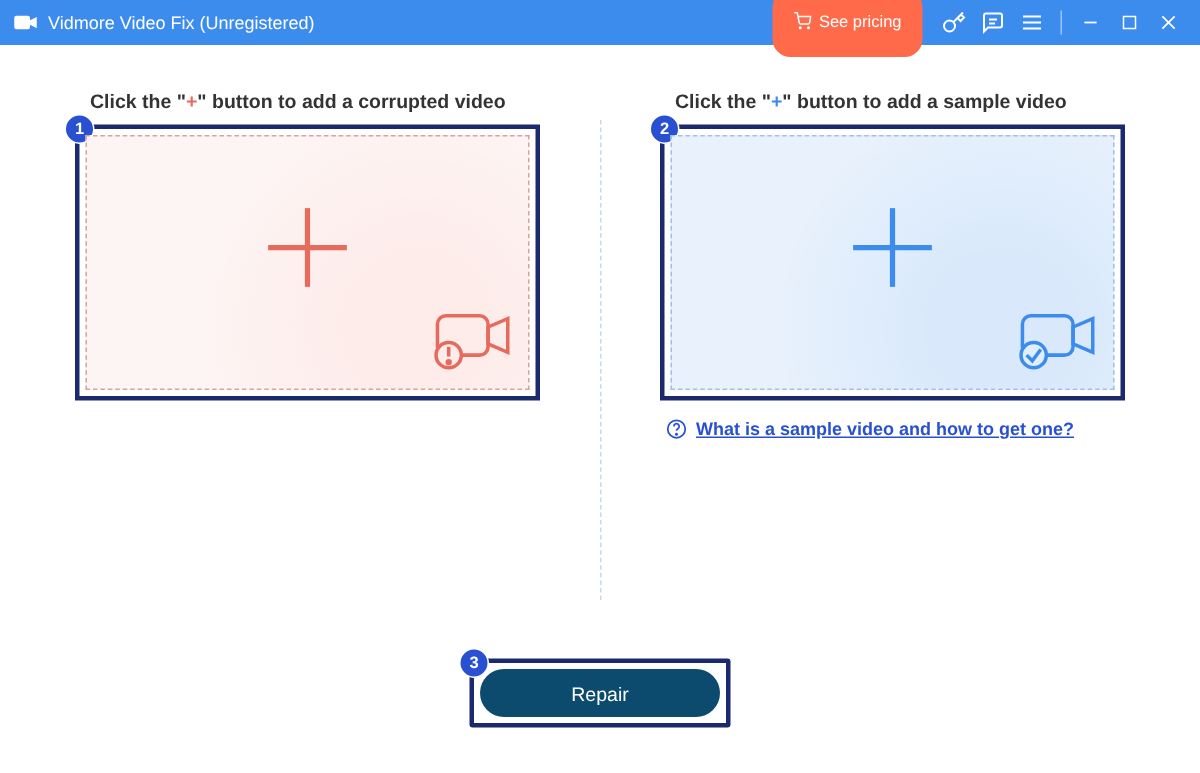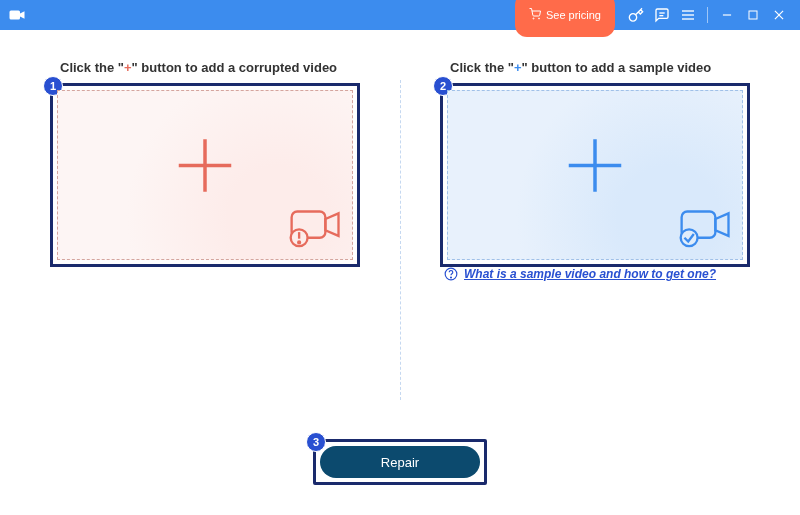--- a/index.html
+++ b/index.html
@@ -139,26 +139,25 @@
       background: #2950d1;
       color: #fff;
       font-size: 11px;
       font-weight: bold;
       display: flex;
       align-items: center;
       justify-content: center;
       border: 1px solid #fff;
     }
     .help-row {
-      margin-top: 0;
+      margin-top: 12px;
       display: flex;
       align-items: flex-start;
       gap: 6px;
       padding-left: 4px;
-      font-style: italic;
     }
     .help-link {
       color: #2950d1;
       font-size: 12px;
       font-weight: bold;
       text-decoration: underline;
       cursor: pointer;
       max-width: 270px;
     }
     .footer {
@@ -187,20 +186,21 @@
 </head>
 <body>
 
 <div class="titlebar">
   <span class="app-logo">
     <svg viewBox="0 0 24 24" width="18" height="18">
         <rect x="2" y="6" width="14" height="12" rx="2" fill="#fff"></rect>
         <path d="M16 10 L22 7 L22 17 L16 14 Z" fill="#fff"></path>
       </svg>
   </span>
+  <span class="app-title">Vidmore Video Fix (Unregistered)</span>
   <span class="titlebar-spacer"></span>
   <div class="pricing-btn">
     <span>
       <svg width="12" height="12" viewBox="0 0 24 24" fill="none" stroke="#fff" stroke-width="2">
           <circle cx="9" cy="21" r="1"></circle>
           <circle cx="20" cy="21" r="1"></circle>
           <path d="M1 1h4l2.7 13.4a2 2 0 0 0 2 1.6h9.7a2 2 0 0 0 2-1.6L23 6H6"></path>
         </svg>
     </span>
     <span>See pricing</span>

